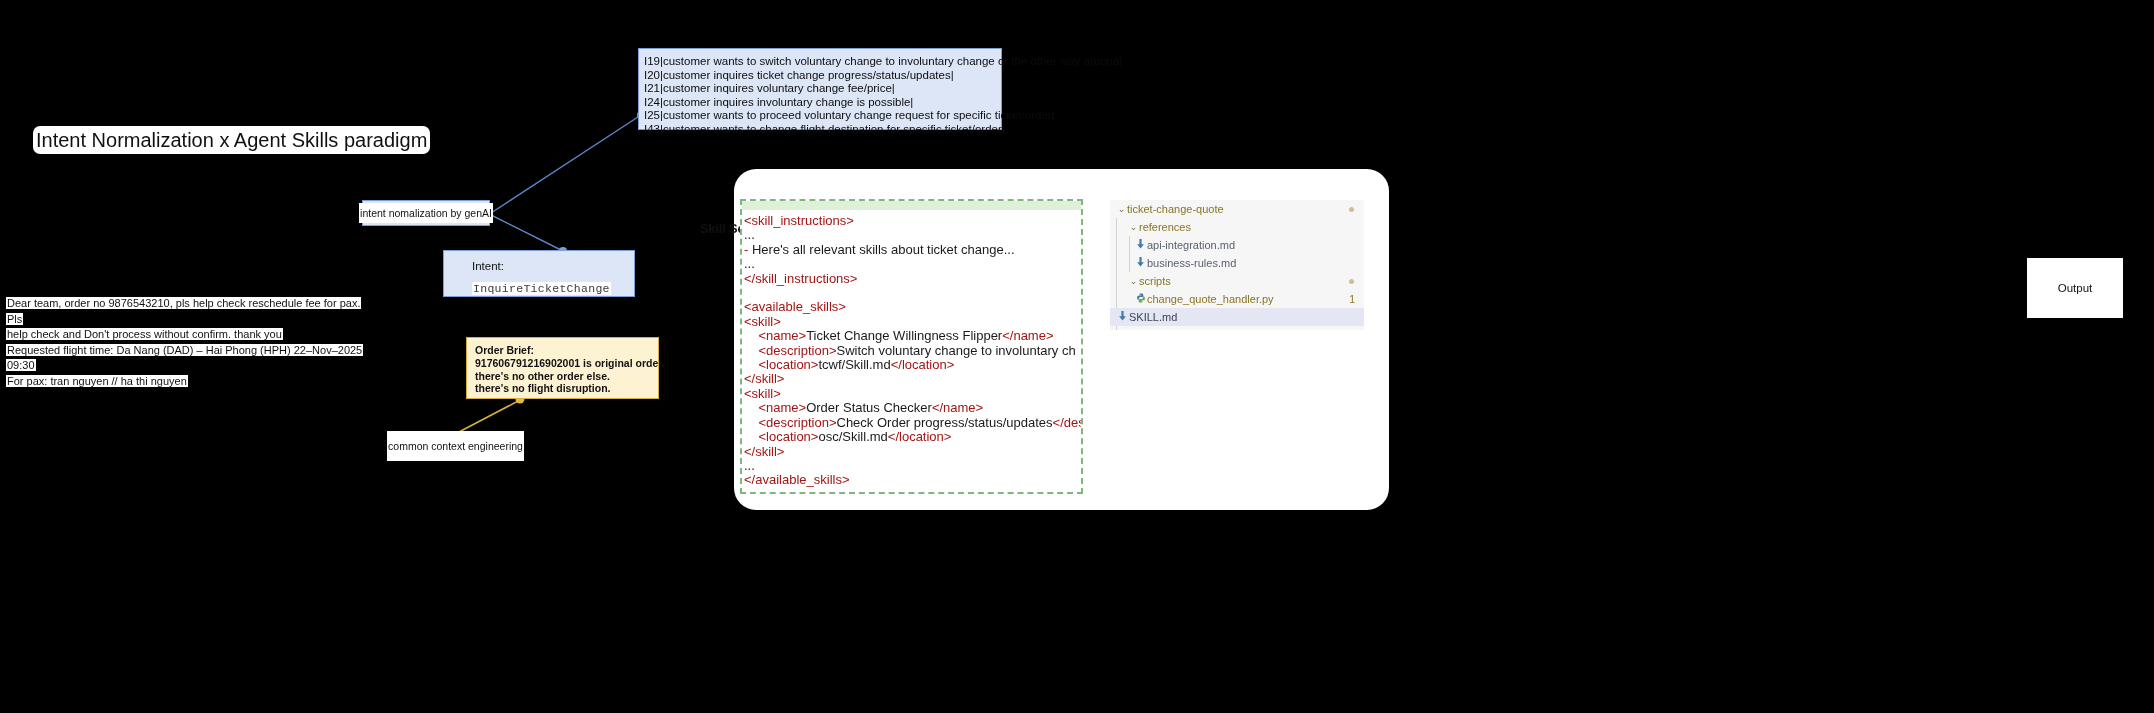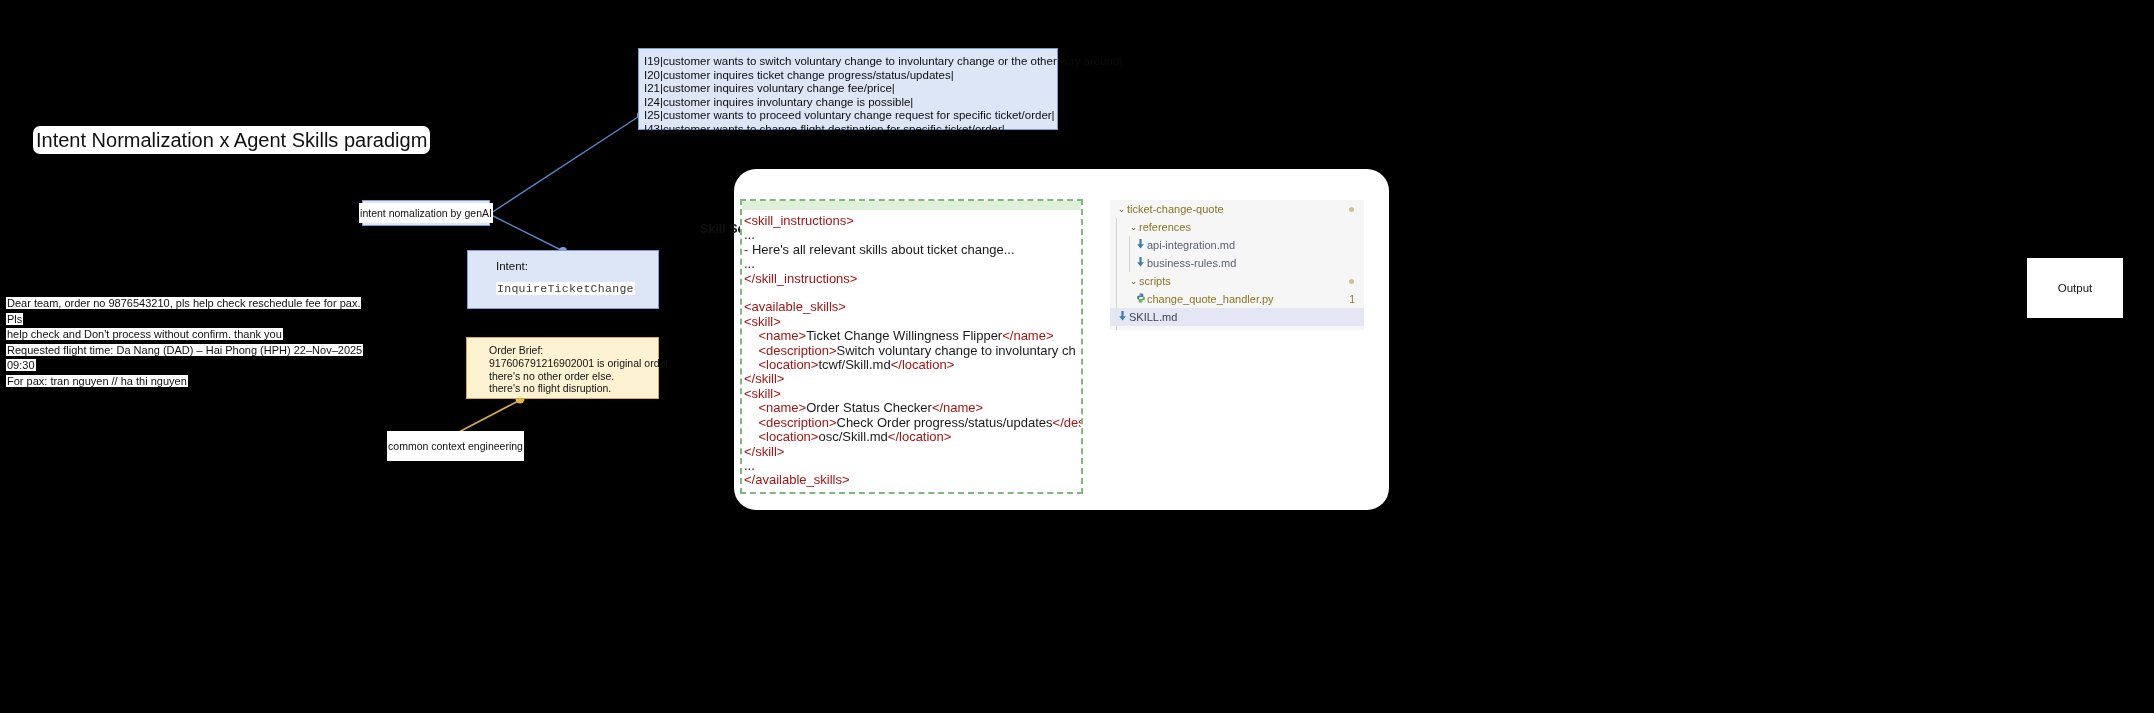--- a/index.html
+++ b/index.html
@@ -41,21 +41,21 @@
     line-height: 26px;
     padding: 1px 3px;
     white-space: nowrap;
     border-radius: 7px;
   }
 
   
   #intent-list {
     left: 638px;
     top: 48px;
-    width: 420px;
+    width: 364px;
     height: 82px;
     background: #dce6f7;
     border: 1px solid #7b9fd4;
     box-sizing: border-box;
     padding: 6px 5px 5px 5px;
   }
   #intent-list .row {
     font-size: 11.5px;
     line-height: 13.6px;
     color: #0c0c0c;
@@ -78,24 +78,24 @@
   #genai-box .lbl {
     font-size: 10.5px;
     color: #111;
     background: #ffffff;
     padding: 4px 1px;
     white-space: nowrap;
   }
 
   
   #intent-box {
-    left: 467px;
+    left: 443px;
     top: 250px;
     width: 192px;
-    height: 59px;
+    height: 47px;
     background: #dce6f7;
     border: 1px solid #7b9fd4;
     box-sizing: border-box;
     padding: 8px 0 8px 28px;
   }
   #intent-box .intent-label {
     font-size: 11.5px;
     color: #111;
     line-height: 14px;
   }
@@ -129,21 +129,22 @@
 
   
   #order-brief {
     left: 466px;
     top: 337px;
     width: 193px;
     height: 62px;
     background: #fdf3d2;
     border: 1px solid #d6ae3c;
     box-sizing: border-box;
-    padding: 6px 0 0 22px;
+    padding: 6px 0 0 8px;
+    font-weight: bold;
   }
   #order-brief .ln {
     font-size: 10.5px;
     line-height: 12.8px;
     color: #111;
     white-space: nowrap;
   }
 
   
   #cce-box {

